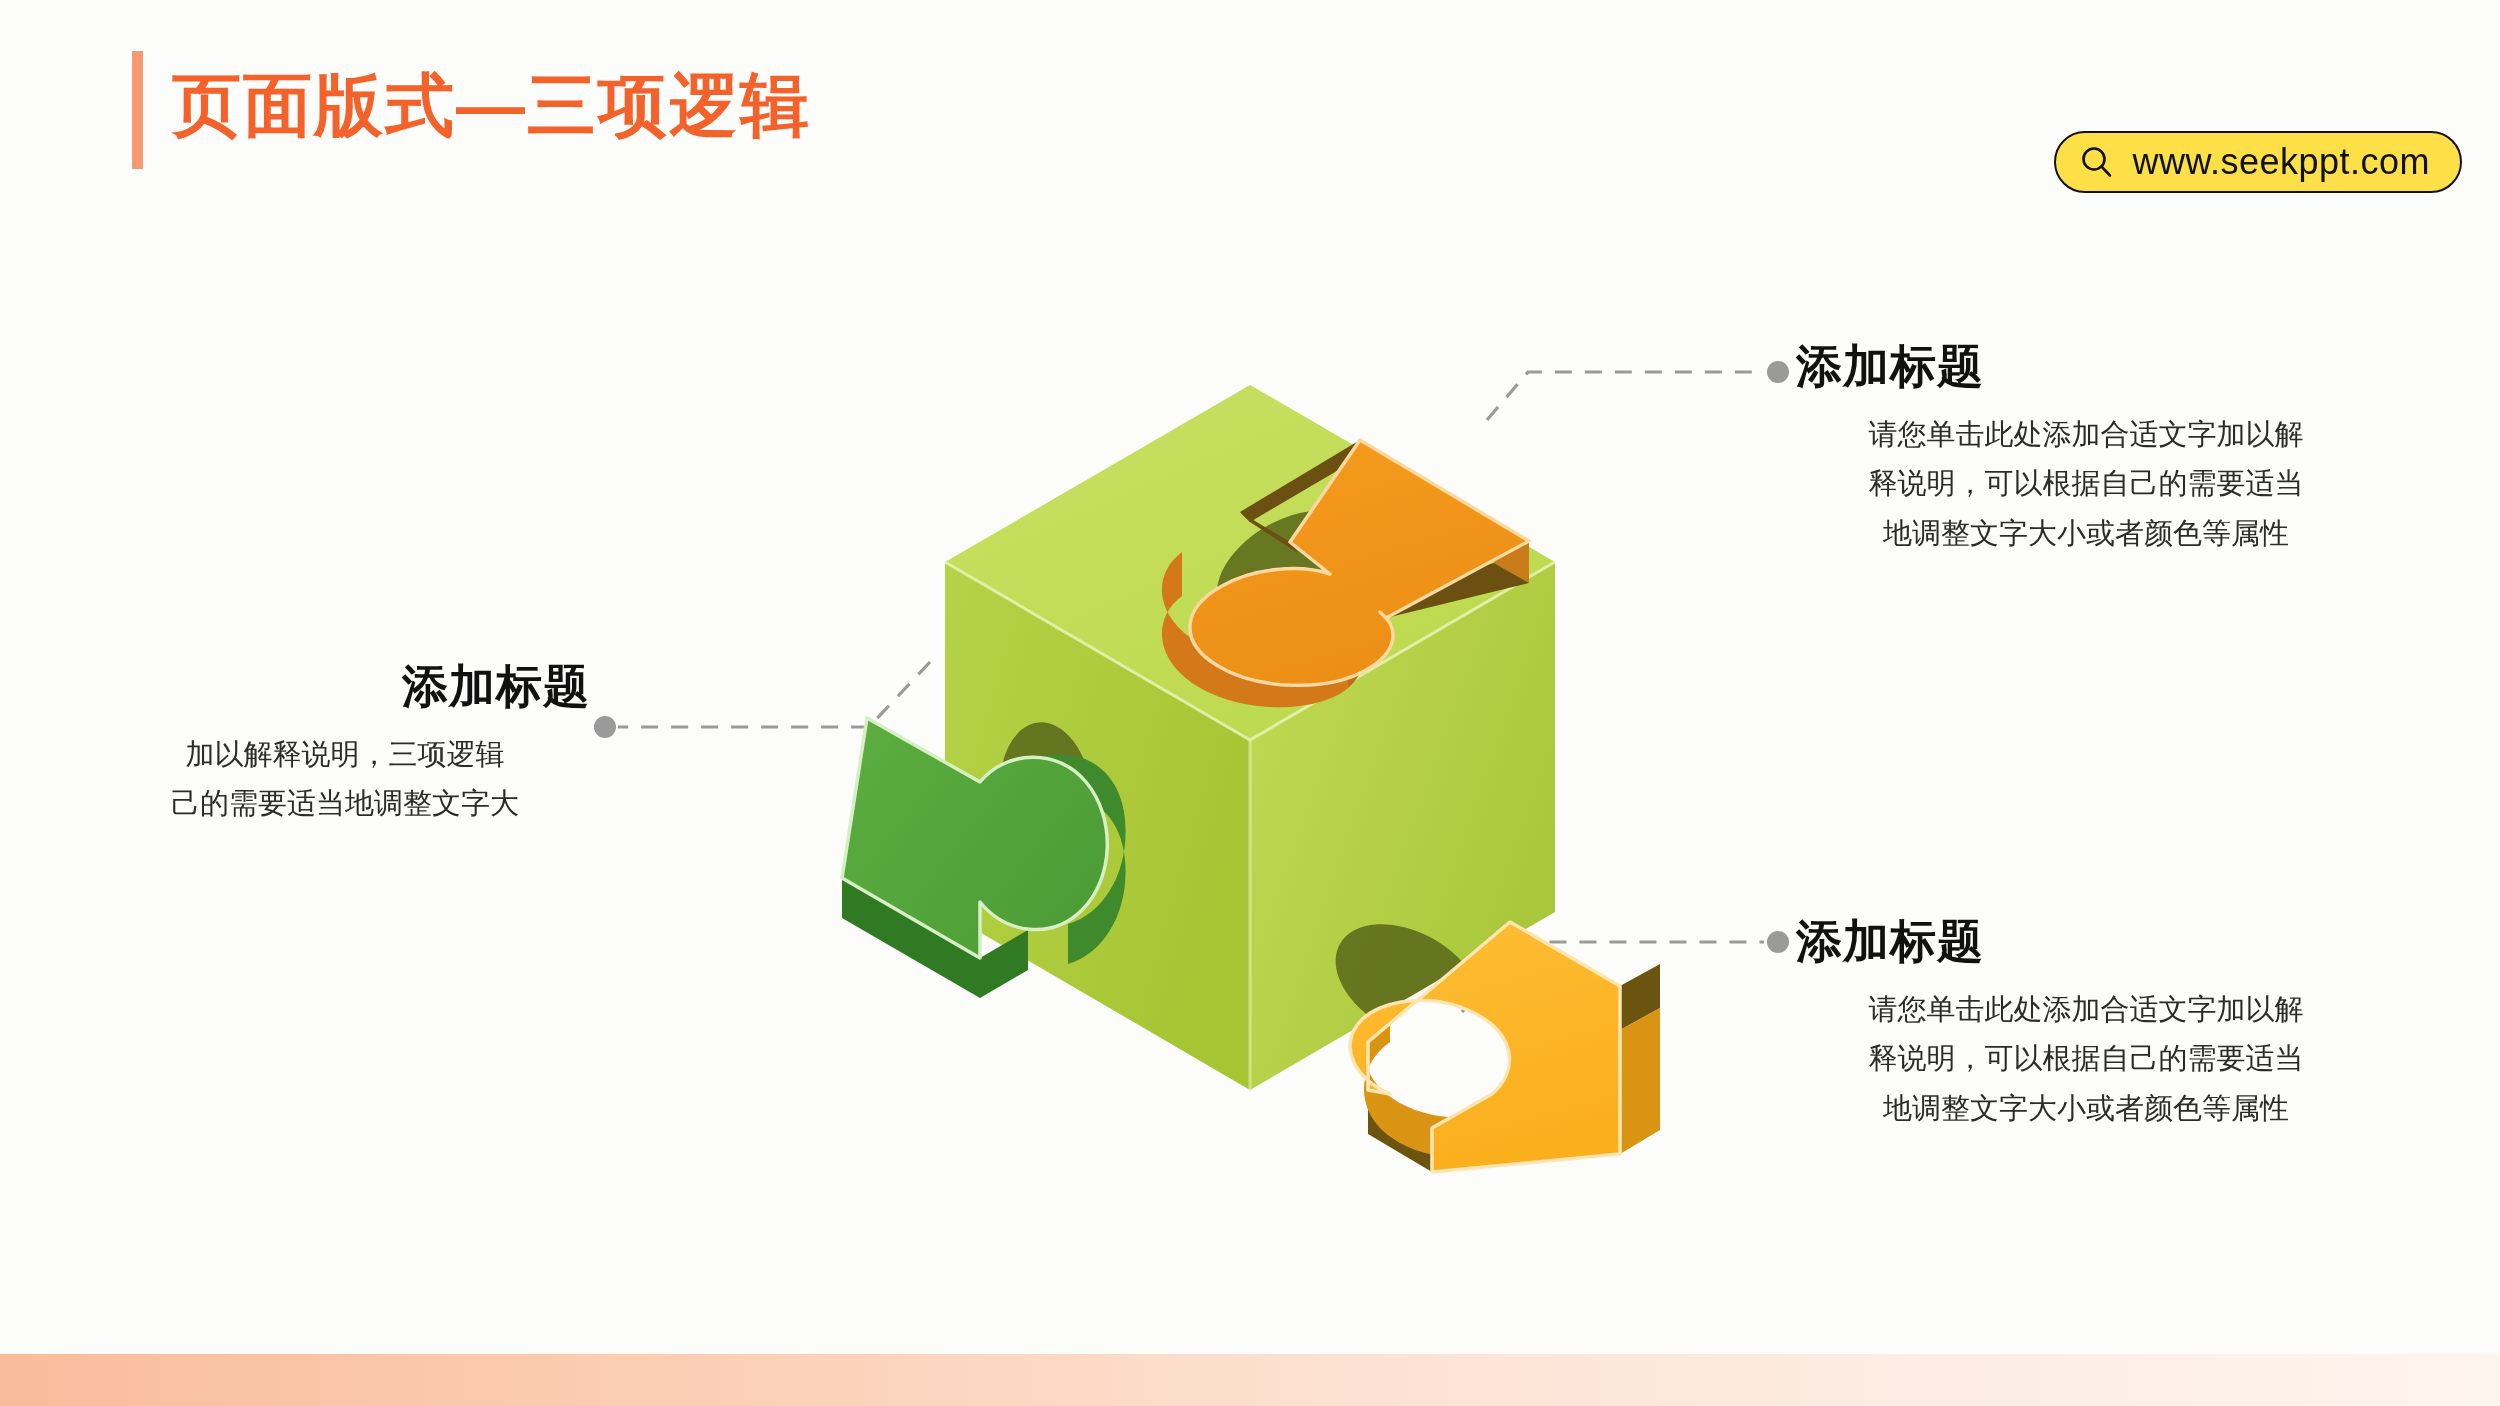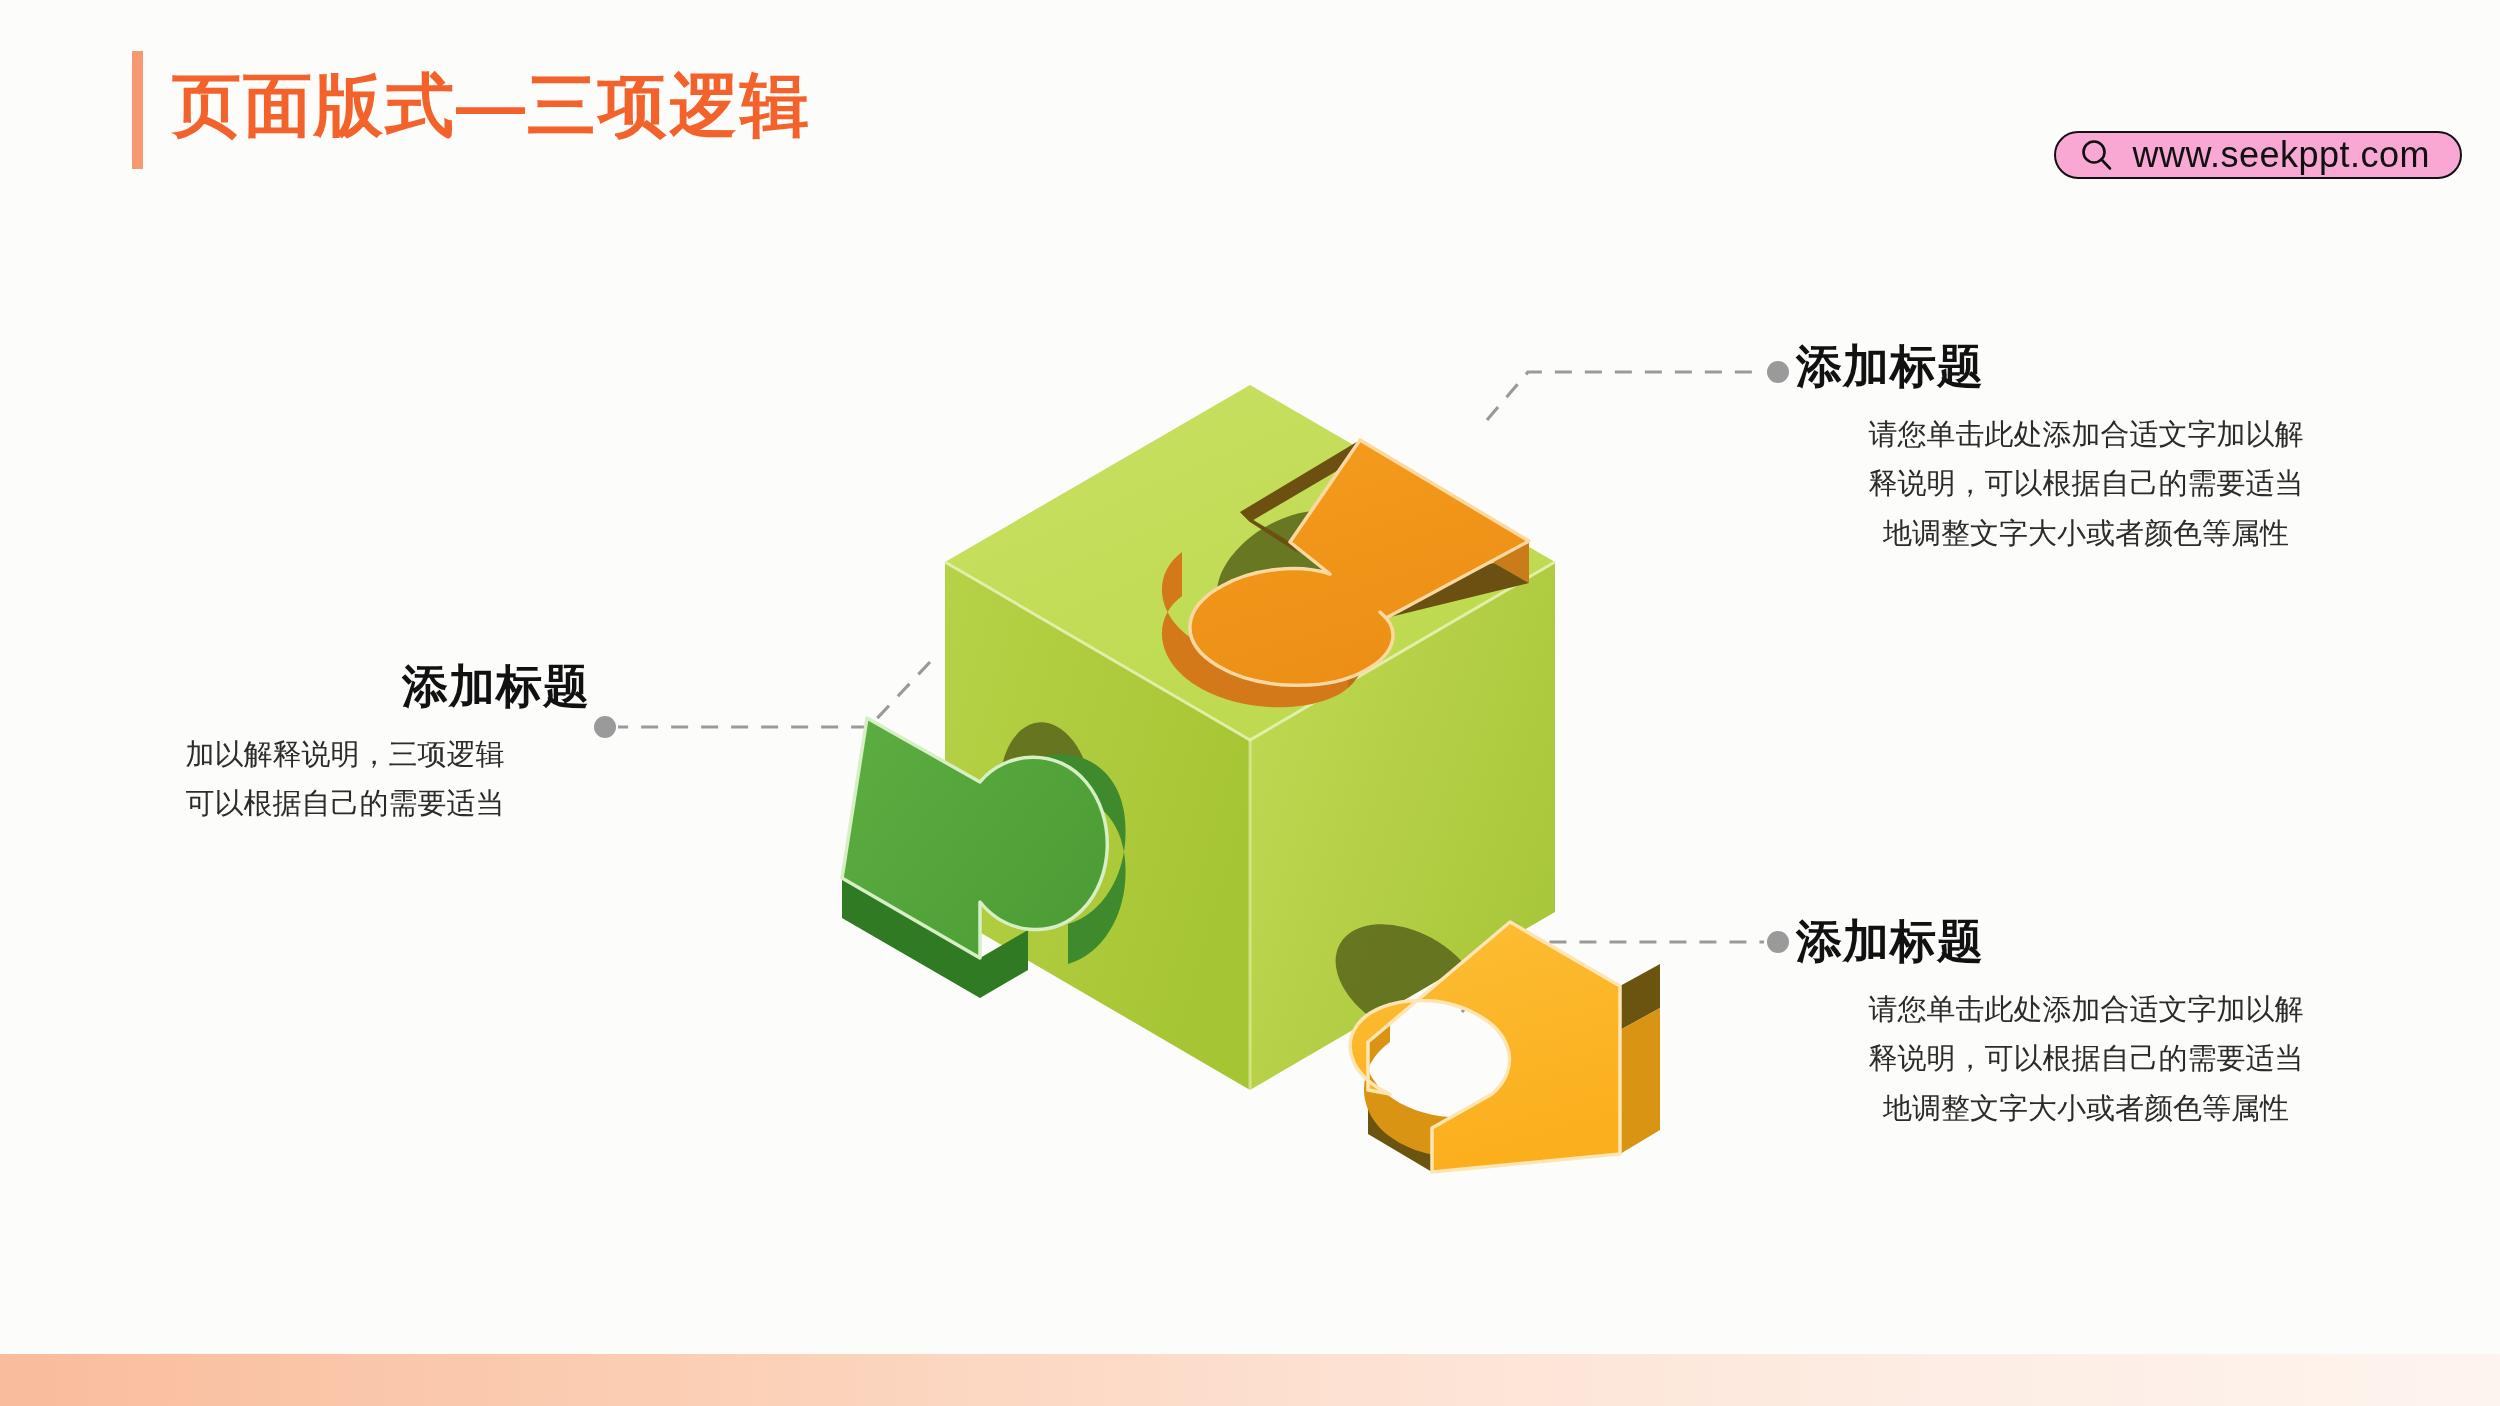--- a/index.html
+++ b/index.html
@@ -41,28 +41,28 @@
     letter-spacing: 2px;
     white-space: nowrap;
     line-height: 1.0;
   }
 
   
   #url-pill {
     position: absolute;
     right: 38px;
     top: 118px;
-    height: 48px;
+    height: 62px;
     border: 2.5px solid #111111;
     border-radius: 34px;
     display: flex;
     align-items: center;
     padding: 0 30px 0 24px;
     box-sizing: border-box;
-    background: #f9a8d4;
+    background: #fde047;
   }
   #url-pill .mag {
     width: 34px;
     height: 34px;
     margin-right: 18px;
     flex: 0 0 auto;
   }
   #url-text {
     font-size: 36px;
     color: #111111;
@@ -289,21 +289,21 @@
     <div>请您单击此处添加合适文字加以解</div>
     <div>释说明，可以根据自己的需要适当</div>
     <div>地调整文字大小或者颜色等属性</div>
   </div>
 </div>
 
 <div class="callout" id="callout-left">
   <div class="callout-title">添加标题</div>
   <div class="callout-body">
     <div>加以解释说明，三项逻辑</div>
-    <div>可以根据自己的需要适当</div>
+    <div>己的需要适当地调整文字大</div>
   </div>
 </div>
 
 <div class="callout" id="callout-right-bottom">
   <div class="callout-title">添加标题</div>
   <div class="callout-body">
     <div>请您单击此处添加合适文字加以解</div>
     <div>释说明，可以根据自己的需要适当</div>
     <div>地调整文字大小或者颜色等属性</div>
   </div>

